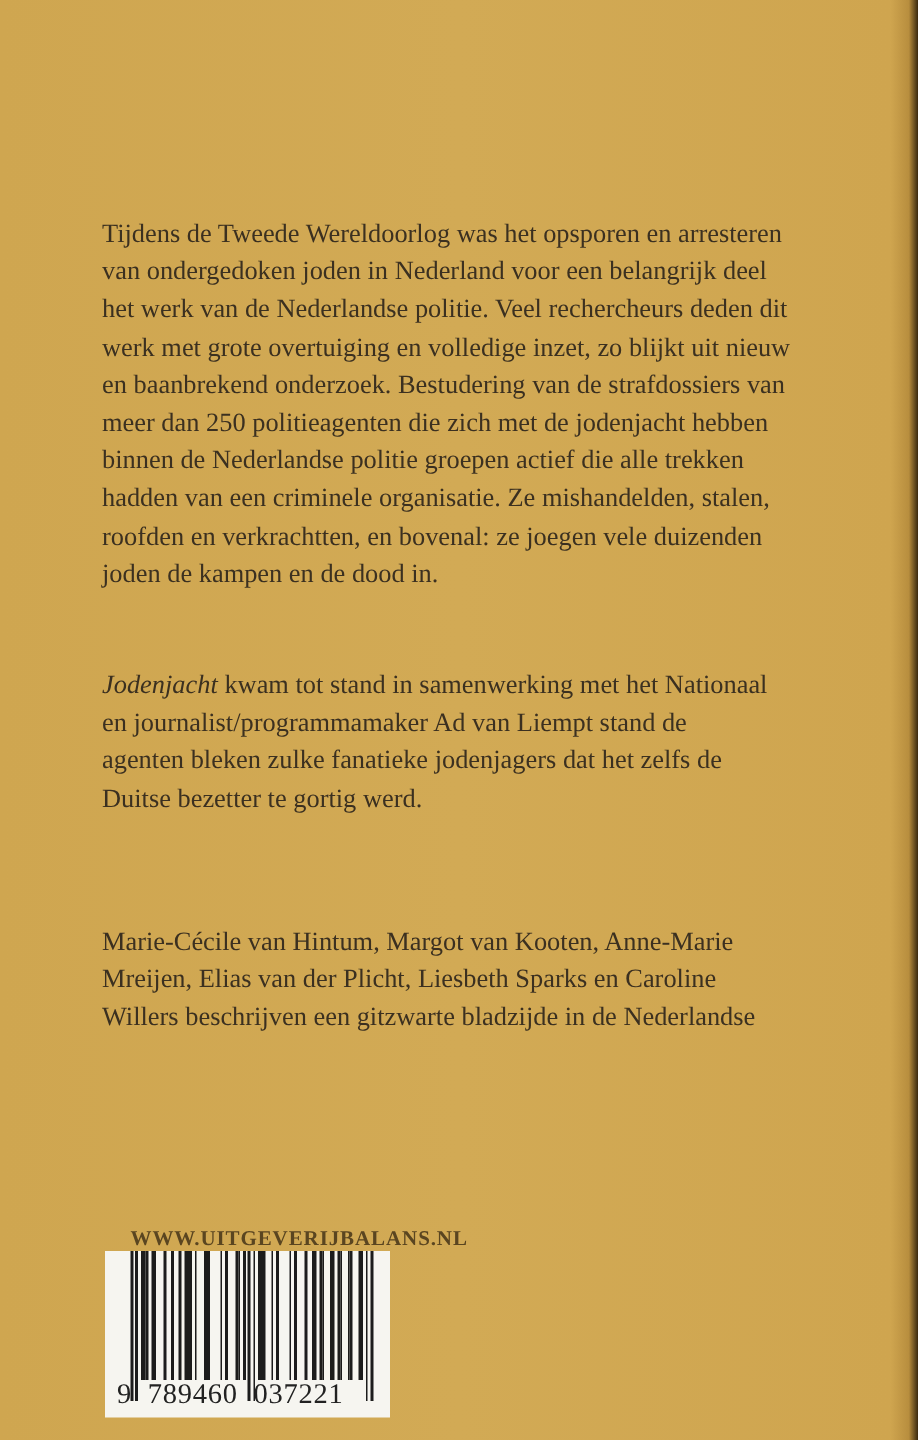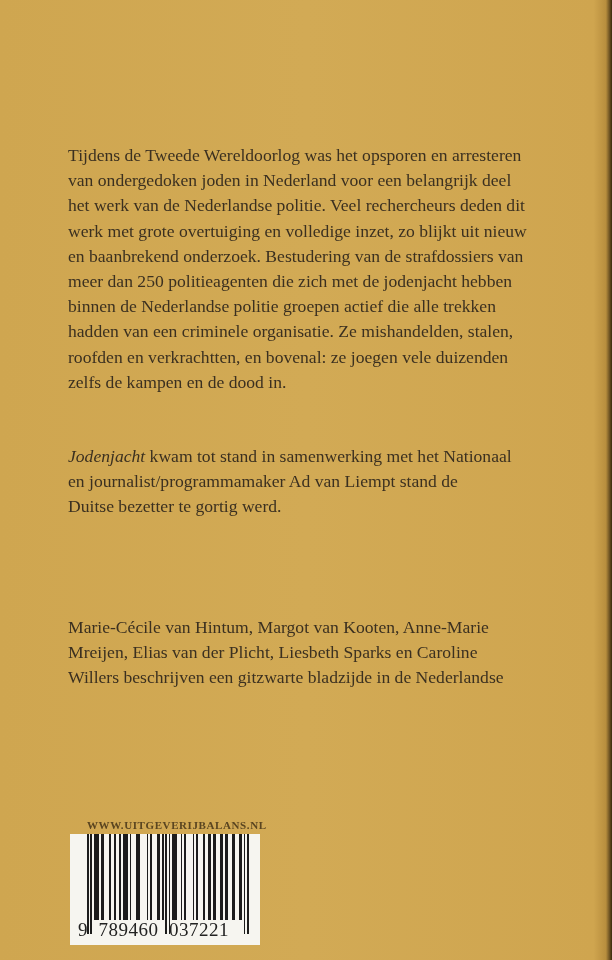--- a/index.html
+++ b/index.html
@@ -20,21 +20,21 @@
     font-size: 17.6px;
     line-height: 25.2px;
   }
   .blurb p { margin: 0; white-space: nowrap; }
   .para { position: absolute; left: 0; }
   .para .line { display: block; }
   .it { font-style: italic; }
   .url {
     position: absolute; left: 87px; top: 819px;
     font-family: "Liberation Serif", serif;
-    font-size: 11px; letter-spacing: 0.6px; font-weight: bold;
+    font-size: 14px; letter-spacing: 0.6px; font-weight: bold;
     color: #5a4520;
   }
   .barcode-box {
     position: absolute; left: 70px; top: 834px; width: 190px; height: 111px;
     background: #f6f5f0;
   }
   .bars {
     position: absolute; left: 17px; top: 0; height: 92px; width: 162px;
     display: flex; align-items: flex-start;
   }
@@ -56,26 +56,27 @@
     <p class="para" style="top:15px">
       <span class="line">Tijdens de Tweede Wereldoorlog was het opsporen en arresteren</span>
       <span class="line">van ondergedoken joden in Nederland voor een belangrijk deel</span>
       <span class="line">het werk van de Nederlandse politie. Veel rechercheurs deden dit</span>
       <span class="line">werk met grote overtuiging en volledige inzet, zo blijkt uit nieuw</span>
       <span class="line">en baanbrekend onderzoek. Bestudering van de strafdossiers van</span>
       <span class="line">meer dan 250 politieagenten die zich met de jodenjacht hebben</span>
       <span class="line">binnen de Nederlandse politie groepen actief die alle trekken</span>
       <span class="line">hadden van een criminele organisatie. Ze mishandelden, stalen,</span>
       <span class="line">roofden en verkrachtten, en bovenal: ze joegen vele duizenden</span>
-      <span class="line">zelfs de kampen en de dood in.</span>
+      <span class="line">joden de kampen en de dood in.</span>
     </p>
 
     <p class="para" style="top:316px">
       <span class="line"><span class="it">Jodenjacht</span><span> kwam tot stand in samenwerking met het Nationaal</span></span>
       <span class="line">en journalist/programmamaker Ad van Liempt stand de</span>
+      <span class="line">agenten bleken zulke fanatieke jodenjagers dat het zelfs de</span>
       <span class="line">Duitse bezetter te gortig werd.</span>
     </p>
 
     <p class="para" style="top:487px">
       <span class="line">Marie-Cécile van Hintum, Margot van Kooten, Anne-Marie</span>
       <span class="line">Mreijen, Elias van der Plicht, Liesbeth Sparks en Caroline</span>
       <span class="line">Willers beschrijven een gitzwarte bladzijde in de Nederlandse</span>
     </p>
   </div>
 

